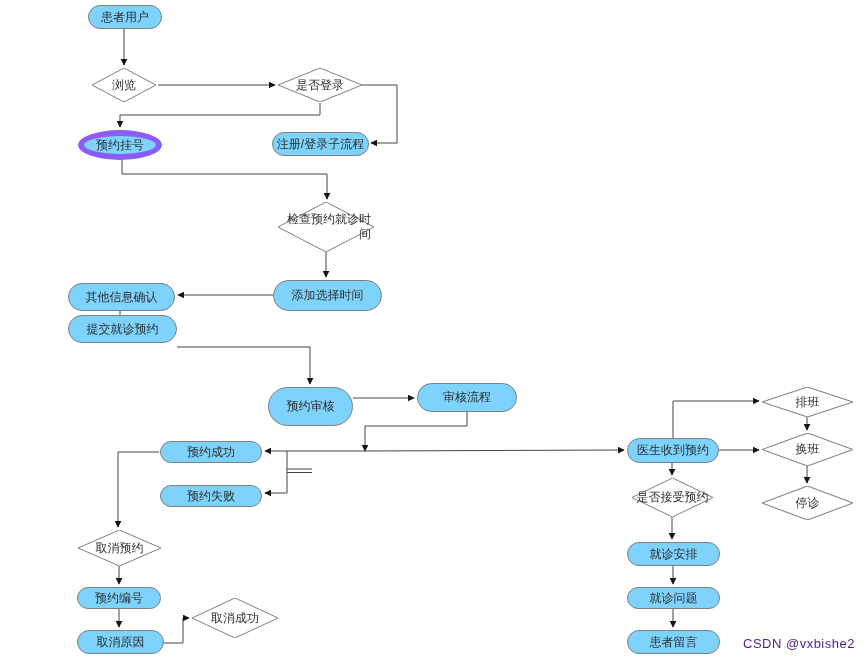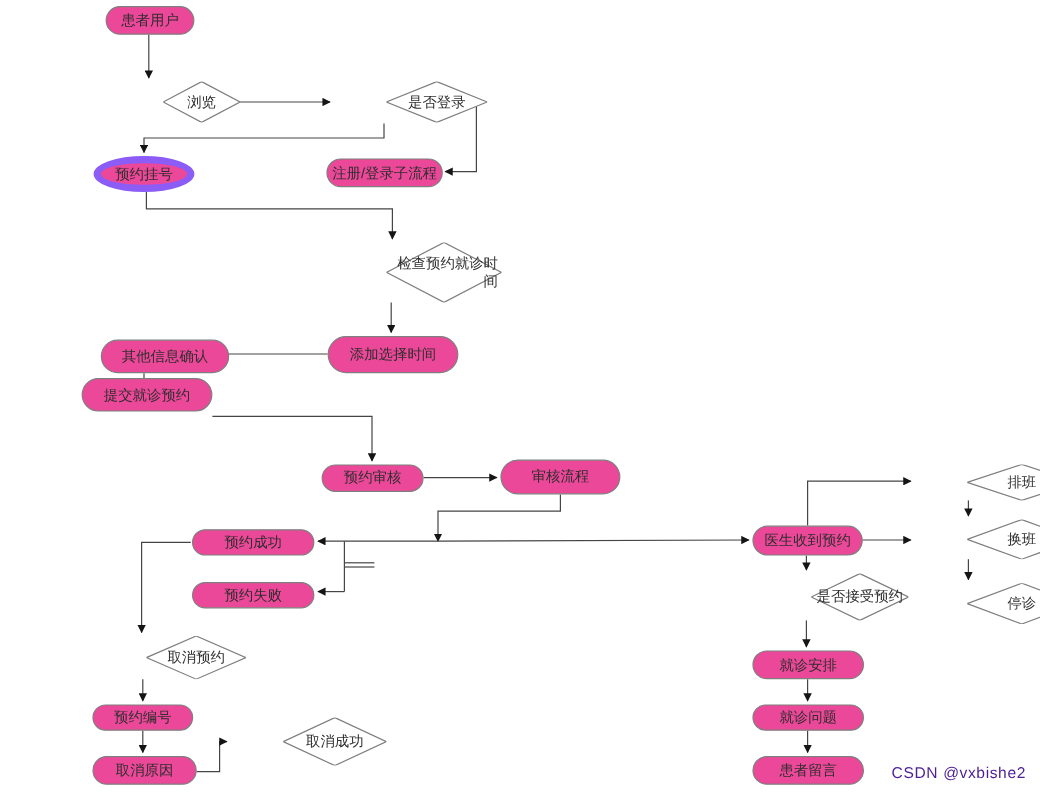--- a/index.html
+++ b/index.html
@@ -4,26 +4,26 @@
 <style>
   html,body{margin:0;padding:0;background:#ffffff;}
   #stage{
     position:relative;width:867px;height:663px;background:#ffffff;overflow:hidden;
     font-family:"Liberation Sans","DejaVu Sans",sans-serif;
   }
   #edges{position:absolute;left:0;top:0;width:867px;height:663px;}
   #edges polyline, #edges line{fill:none;stroke:#454545;stroke-width:1;}
   .node{
     position:absolute;display:flex;align-items:center;justify-content:center;
-    box-sizing:border-box;font-size:12px;color:#2e2e2e;background:#ec4899;
+    box-sizing:border-box;font-size:12px;color:#2e2e2e;background:#7dd3fc;
     white-space:nowrap;z-index:2;
   }
   .stadium{border:1px solid #7f7f7f;border-radius:999px;}
   .ellipse{border:6px solid #8b5cf6;border-radius:50%;}
-  .diamond{background:transparent;border:none;margin-left:44px;}
+  .diamond{background:transparent;border:none;}
   .diamond .dshape{position:absolute;left:0;top:0;width:100%;height:100%;}
   .diamond .dshape polygon{fill:#ffffff;stroke:#7f7f7f;stroke-width:1;}
   .lbl{position:relative;z-index:3;}
   .wrap{white-space:normal;width:90px;text-align:right;line-height:1.25;}
   #watermark{
     position:absolute;left:743px;top:636px;font-size:13px;color:#4c1d95;
     letter-spacing:0.5px;z-index:2;
   }
 </style>
 </head>
@@ -98,29 +98,29 @@
     <svg class="dshape" viewBox="0 0 100 100" preserveAspectRatio="none">
         <polygon points="50,0 100,50 50,100 0,50" vector-effect="non-scaling-stroke"></polygon>
       </svg>
     <span class="lbl wrap">检查预约就诊时间</span>
   </div>
 
   <div class="node stadium" style="left:273px;top:280px;width:109px;height:31px">
     <span class="lbl">添加选择时间</span>
   </div>
 
-  <div class="node stadium" style="left:84px;top:283px;width:107px;height:28px">
+  <div class="node stadium" style="left:68px;top:283px;width:107px;height:28px">
     <span class="lbl">其他信息确认</span>
   </div>
 
   <div class="node stadium" style="left:68px;top:315px;width:109px;height:28px">
     <span class="lbl">提交就诊预约</span>
   </div>
 
-  <div class="node stadium" style="left:268px;top:387px;width:85px;height:23px">
+  <div class="node stadium" style="left:268px;top:387px;width:85px;height:39px">
     <span class="lbl">预约审核</span>
   </div>
 
   <div class="node stadium" style="left:417px;top:383px;width:100px;height:29px">
     <span class="lbl">审核流程</span>
   </div>
 
 
   <div class="node stadium" style="left:160px;top:441px;width:102px;height:22px">
     <span class="lbl">预约成功</span>

